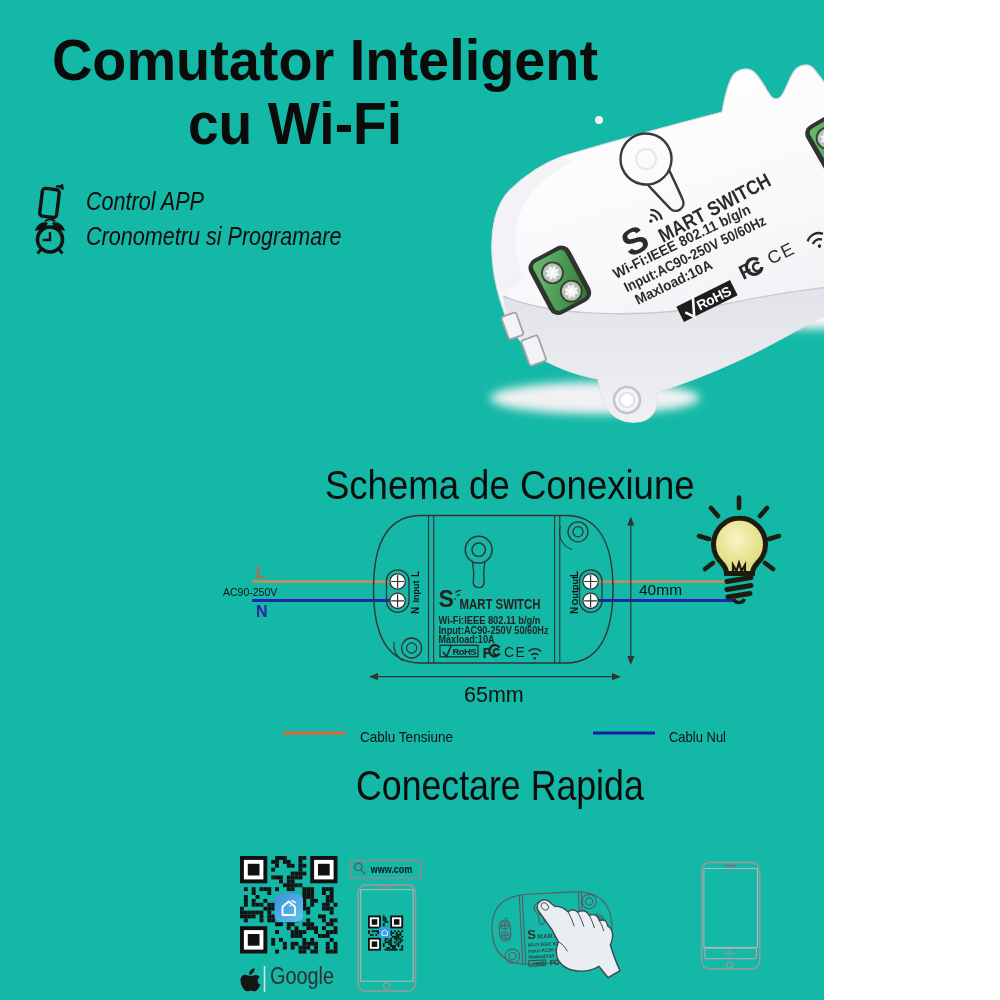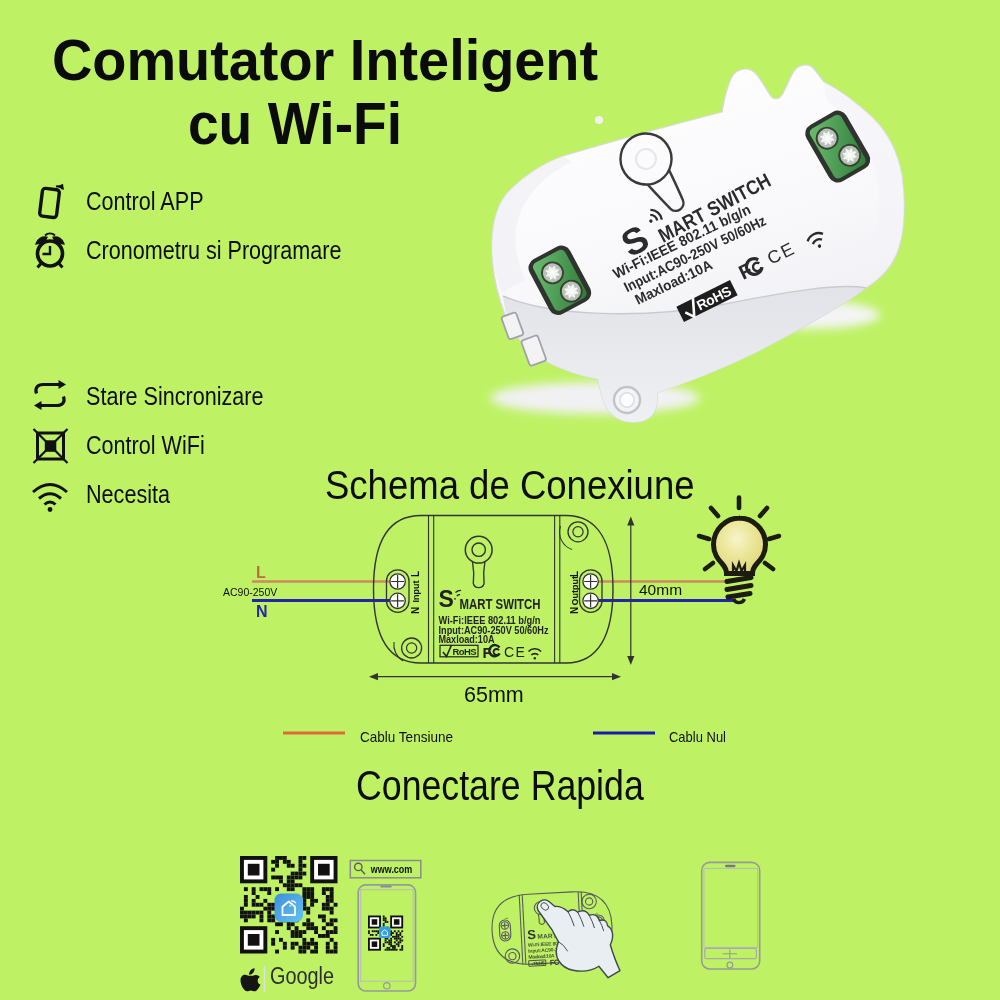--- a/index.html
+++ b/index.html
@@ -1,21 +1,21 @@
 <!DOCTYPE html>
 <html><head>
 <meta charset="utf-8">
 <style>
   html,body{margin:0;padding:0;background:#fff;}
-  .page{position:relative;width:1000px;height:1000px;background:#bef264;overflow:hidden;
+  .page{position:relative;width:824px;height:1000px;background:#14b8a6;overflow:hidden;
         font-family:"Liberation Sans",sans-serif;color:#0b0b0b;}
   .abs{position:absolute;}
   .t1{left:0;top:32px;width:650px;text-align:center;font-size:57px;font-weight:bold;line-height:1;transform:scaleX(0.98);}
   .t2{left:0;top:94px;width:590px;text-align:center;font-size:60px;font-weight:bold;line-height:1;transform:scaleX(0.92);}
-  .frow{position:absolute;left:30px;width:500px;height:40px;}
+  .frow{position:absolute;left:30px;width:500px;height:40px;font-style:italic;}
   .fico{position:absolute;left:0;top:0;width:40px;height:40px;}
   .ftxt{position:absolute;left:56px;top:50%;transform:translateY(-50%) scaleX(0.83);transform-origin:0 50%;
         font-size:26px;white-space:nowrap;color:#0d0d0d;}
   .h2{font-size:40px;color:#0d0d0d;white-space:nowrap;}
   svg.lay{position:absolute;left:0;top:0;width:1000px;height:1000px;}
 </style>
 </head>
 <body>
 <div class="page">
   <div class="abs t1">Comutator Inteligent</div>
@@ -24,56 +24,30 @@
   <div class="abs frow" style="top:181px">
       <span class="fico"><svg viewBox="0 0 40 40">
     <g transform="rotate(7 20 22)">
             <rect x="11" y="8" width="17" height="28" rx="3" fill="none" stroke="#111" stroke-width="3.4"></rect>
           </g>
     <path d="M26 5.5 Q30.5 4.5 33 8" stroke="#111" stroke-width="2.2" fill="none"></path>
     <path d="M27.5 5.2 L33.8 9 L33 2.8 Z" fill="#111"></path>
   </svg></span>
       <span class="ftxt">Control APP</span>
     </div>
-  <div class="abs frow" style="top:230px">
+  <div class="abs frow" style="top:216px">
       <span class="fico"><svg viewBox="0 0 40 40">
     <circle cx="20" cy="23.5" r="12.5" fill="none" stroke="#111" stroke-width="3.6"></circle>
     <path d="M20 16 L20 24 L12.5 24" stroke="#111" stroke-width="2.4" fill="none"></path>
     <path d="M6.5 13.5 A 8.5 8.5 0 0 1 16.5 7.5 L14 12.5 Z" fill="#111" stroke="#111" stroke-width="2"></path>
     <path d="M23.5 7.5 A 8.5 8.5 0 0 1 33.5 13.5 L26 12.5 Z" fill="#111" stroke="#111" stroke-width="2"></path>
     <path d="M15 5.5 A 7 7 0 0 1 25 5.5" stroke="#111" stroke-width="1.8" fill="none"></path>
     <path d="M11 33.5 L7.5 37.5 M29 33.5 L32.5 37.5" stroke="#111" stroke-width="3"></path>
   </svg></span>
       <span class="ftxt">Cronometru si Programare</span>
-    </div>
-  <div class="abs frow" style="top:376px">
-      <span class="fico"><svg viewBox="0 0 40 40">
-    <path d="M6.5 17.5 C4.5 11.5 8 8.5 13 8.5 L30 8.5" stroke="#111" stroke-width="3.2" fill="none"></path>
-    <path d="M28.5 4 L36 8.5 L28.5 13 Z" fill="#111"></path>
-    <path d="M33.5 20.5 C35.5 26.5 32 29.5 27 29.5 L10 29.5" stroke="#111" stroke-width="3.2" fill="none"></path>
-    <path d="M11.5 25 L4 29.5 L11.5 34 Z" fill="#111"></path>
-  </svg></span>
-      <span class="ftxt">Stare Sincronizare</span>
-    </div>
-  <div class="abs frow" style="top:425px">
-      <span class="fico"><svg viewBox="0 0 40 40">
-    <rect x="7.5" y="8" width="26" height="26" fill="none" stroke="#111" stroke-width="3"></rect>
-    <path d="M3.5 4 L37.5 38 M37.5 4 L3.5 38" stroke="#111" stroke-width="2.2"></path>
-    <rect x="14.8" y="15.3" width="11.5" height="11.5" fill="#111"></rect>
-  </svg></span>
-      <span class="ftxt">Control WiFi</span>
-    </div>
-  <div class="abs frow" style="top:474px">
-      <span class="fico"><svg viewBox="0 0 40 40">
-    <path d="M3 18 Q20 3 37 18" stroke="#111" stroke-width="3" fill="none"></path>
-    <path d="M9 24.5 Q20 15 31 24.5" stroke="#111" stroke-width="3" fill="none"></path>
-    <path d="M14.5 30.5 Q20 25.5 25.5 30.5" stroke="#111" stroke-width="3" fill="none"></path>
-    <circle cx="20" cy="35.5" r="2.4" fill="#111"></circle>
-  </svg></span>
-      <span class="ftxt">Necesita</span>
     </div>
 
   <div class="abs h2" style="left:325px;top:463px;transform:scaleX(0.913);transform-origin:0 0;line-height:1.1;">Schema de Conexiune</div>
   <div class="abs h2" style="left:356px;top:763px;font-size:42px;transform:scaleX(0.85);transform-origin:0 0;line-height:1.1;">Conectare Rapida</div>
 
   <svg class="lay" id="product" viewBox="0 0 1000 1000" fill="none">
     <defs>
       <linearGradient id="bodyg" x1="0.2" y1="0" x2="0.55" y2="1">
         <stop offset="0%" stop-color="#ffffff"></stop>
           <stop offset="55%" stop-color="#f8f8fb"></stop>

